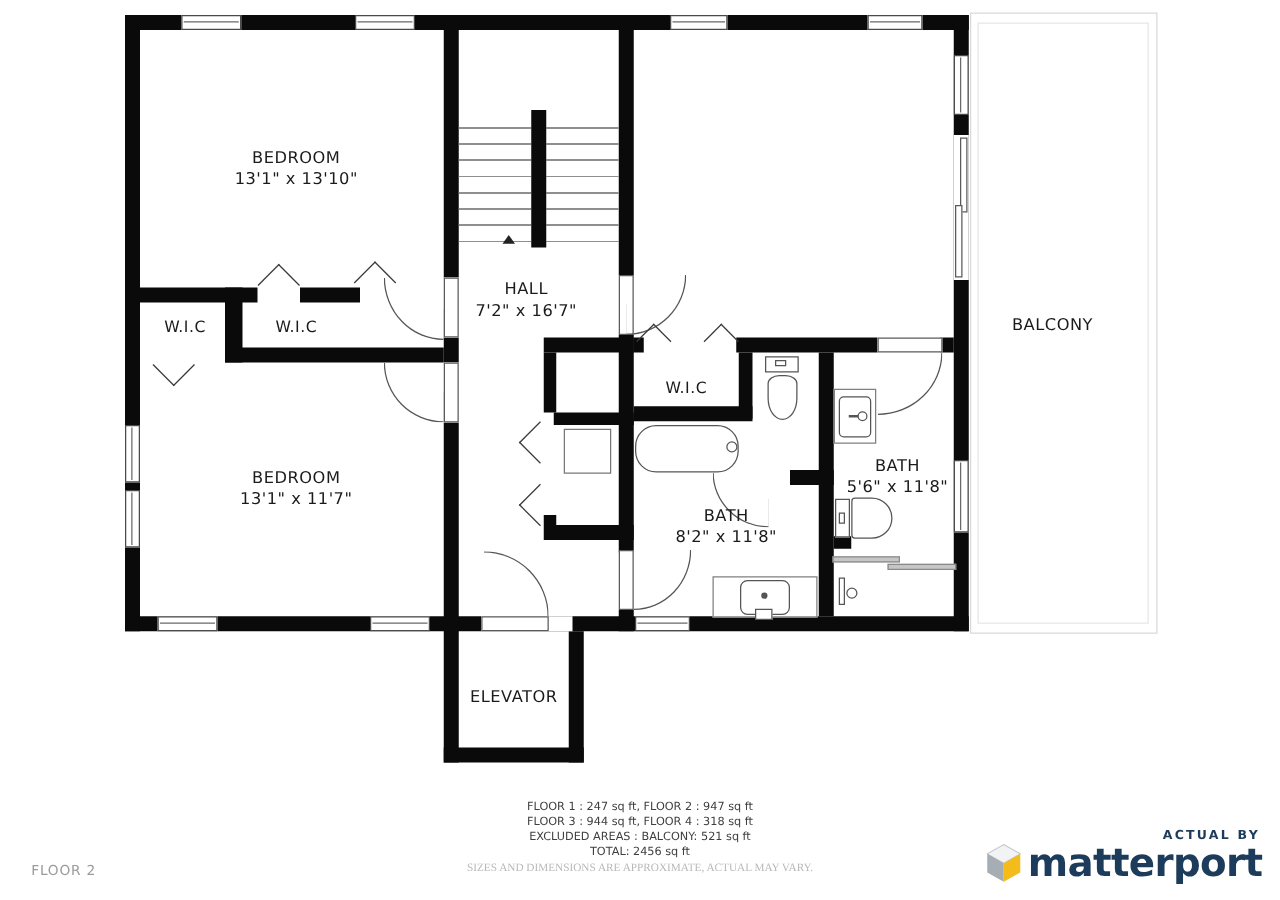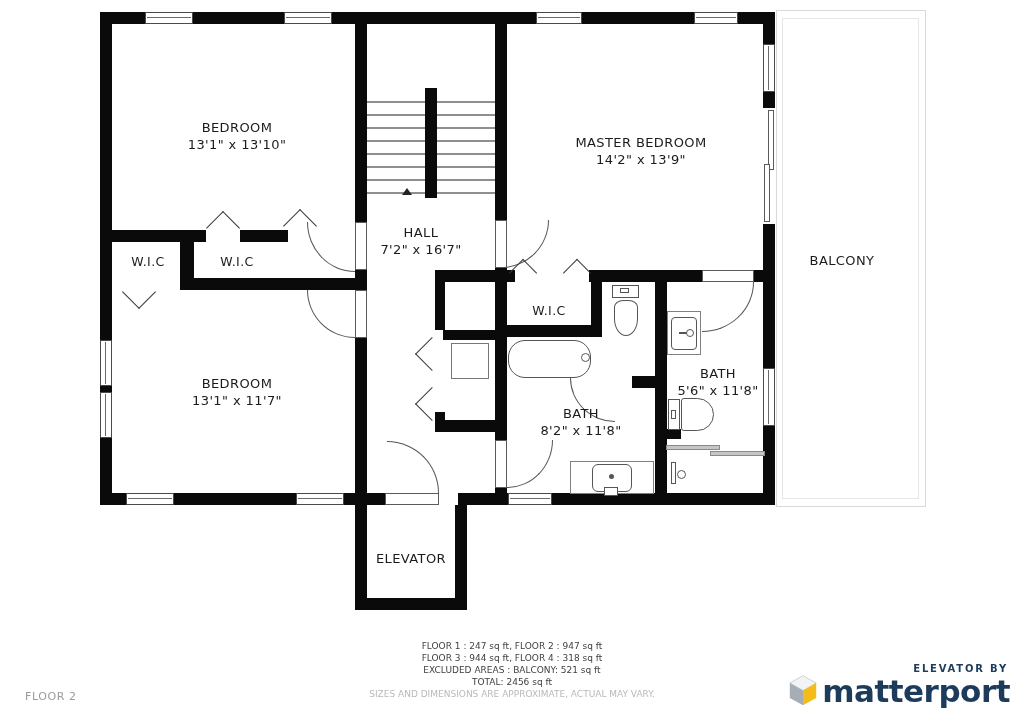--- a/index.html
+++ b/index.html
@@ -28,21 +28,21 @@
   .solid{position:absolute;background:#555;}
   .track{position:absolute;background:#c6c6c6;border:1px solid #8a8a8a;box-sizing:border-box;}
   .flight{position:absolute;background:repeating-linear-gradient(to bottom,
           transparent 0,transparent 11.5px,#8f8f8f 11.5px,#8f8f8f 13px);}
   .stair-arrow{position:absolute;width:0;height:0;border-left:5px solid transparent;
           border-right:5px solid transparent;border-bottom:7px solid #222;}
   .label{position:absolute;transform:translate(-50%,-50%);font-size:13px;line-height:16.5px;
          color:#1b1b1b;white-space:nowrap;text-align:center;letter-spacing:0.4px;}
   .summary{position:absolute;left:512px;top:640px;transform:translateX(-50%);
            text-align:center;font-size:9px;line-height:12px;color:#3f3f3f;white-space:nowrap;}
-  .summary .disc{color:#b9b9b9;}
+  .summary .disc{color:#b9b9b9;font-family:Liberation Serif, serif;}
   .floor-label{position:absolute;left:25px;top:690px;font-size:11px;color:#9b9b9b;letter-spacing:0.6px;}
   .mp-logo{position:absolute;right:14px;bottom:13px;display:flex;flex-direction:column;align-items:flex-end;}
   .mp-powered{font-size:10px;font-weight:bold;color:#1d3c5c;letter-spacing:1.8px;margin-bottom:0;margin-right:2px;}
   .mp-row{display:flex;align-items:center;gap:4px;}
   .mp-word{font-size:31px;font-weight:bold;color:#1d3c5c;letter-spacing:-0.5px;line-height:26px;}
 </style>
 </head>
 <body>
 
 <div class="canvas">
@@ -148,24 +148,20 @@
   <div class="track" style="left:710px;top:451px;width:55px;height:5px;"></div>
   <div class="fx" style="left:671px;top:462px;width:5px;height:22px;"></div>
   <div class="fx" style="left:677px;top:470px;width:9px;height:9px;border-radius:50%;"></div>
 
   <div class="fx lt" style="left:451px;top:343px;width:38px;height:36px;border-color:#777;"></div>
 
   <div class="label" style="left:237px;top:136px;">
     <div>BEDROOM</div>
     <div>13'1" x 13'10"</div>
   </div>
-  <div class="label" style="left:641px;top:151px;">
-    <div>MASTER BEDROOM</div>
-    <div>14'2" x 13'9"</div>
-  </div>
   <div class="label" style="left:421px;top:241px;">
     <div>HALL</div>
     <div>7'2" x 16'7"</div>
   </div>
   <div class="label" style="left:148px;top:262px;font-size:12.5px;">
     <div>W.I.C</div>
   </div>
   <div class="label" style="left:237px;top:262px;font-size:12.5px;">
     <div>W.I.C</div>
   </div>
@@ -195,21 +191,21 @@
     <div>FLOOR 1 : 247 sq ft, FLOOR 2 : 947 sq ft</div>
     <div>FLOOR 3 : 944 sq ft, FLOOR 4 : 318 sq ft</div>
     <div>EXCLUDED AREAS : BALCONY: 521 sq ft</div>
     <div>TOTAL: 2456 sq ft</div>
     <div class="disc">SIZES AND DIMENSIONS ARE APPROXIMATE, ACTUAL MAY VARY.</div>
   </div>
 
   <div class="floor-label">FLOOR 2</div>
 
   <div class="mp-logo">
-    <div class="mp-powered">ELEVATOR BY</div>
+    <div class="mp-powered">ACTUAL BY</div>
     <div class="mp-row">
       <span style="display:inline-block;width:30px;height:33px;">
         <svg width="30" height="33" viewBox="0 0 36 40" xmlns="http://www.w3.org/2000/svg">
           <polygon points="18,2 34,11 18,20 2,11" fill="#f2f3f4" stroke="#c3c8cf" stroke-width="1"></polygon>
           <polygon points="2,11 18,20 18,38 2,29" fill="#a7adb5"></polygon>
           <polygon points="34,11 18,20 18,38 34,29" fill="#f3bc1b"></polygon>
         </svg>
       </span>
       <span class="mp-word">matterport</span>
     </div>

